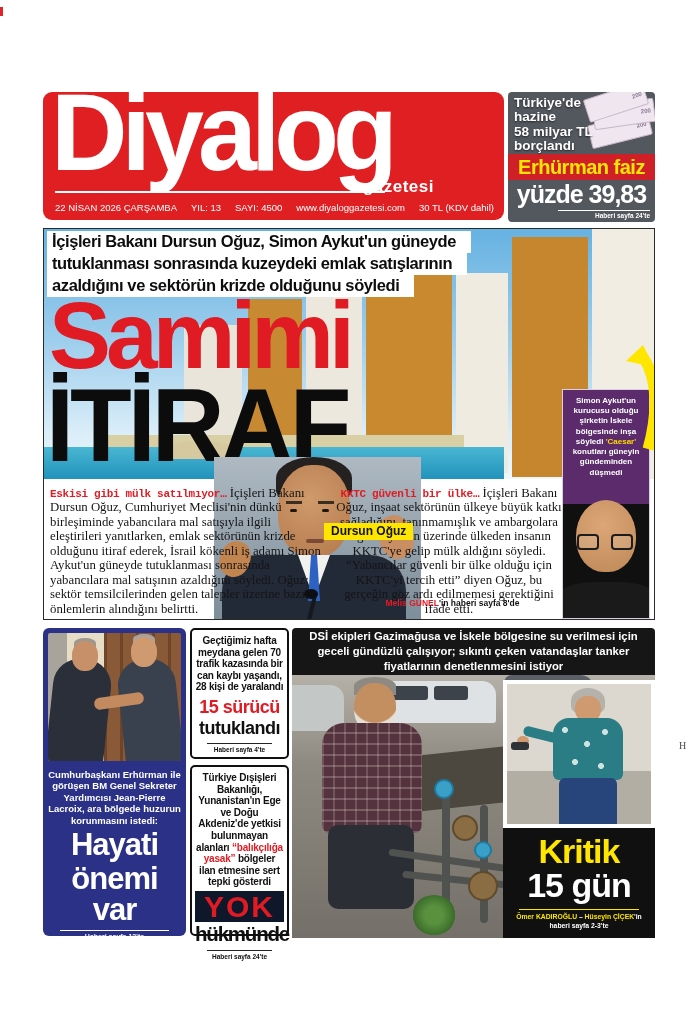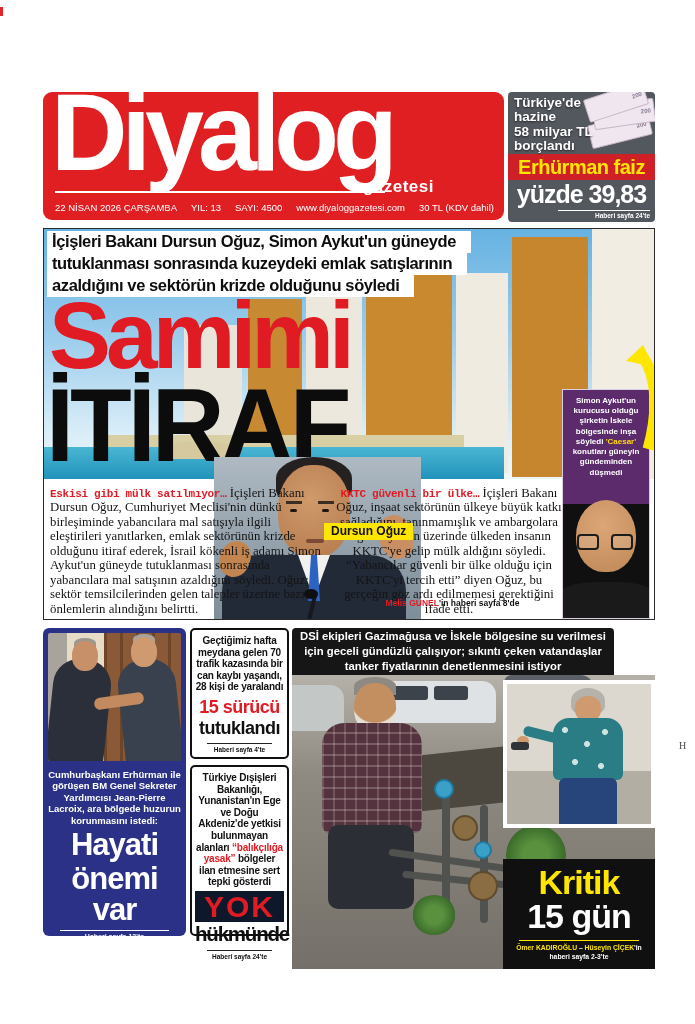--- a/index.html
+++ b/index.html
@@ -129,24 +129,24 @@
   .mid-red { color:#e11b24; }
   .mid-h1 { font-size:18px; font-weight:900; color:#e11b24; letter-spacing:-0.5px; margin-top:4px; }
   .mid-h2 { font-size:18px; font-weight:900; letter-spacing:-0.5px; }
   .mid-rule { width:74%; height:1px; background:#222; margin:4px auto 2px auto; }
   .mid-ref { font-size:6.5px; font-weight:bold; }
   .yok { display:block; background:#0f172a; color:#e11b24; font-size:30px; font-weight:900;
          letter-spacing:2px; line-height:1.05; margin-top:3px;text-align:center; }
   .hukmunde { font-size:20.5px; font-weight:900; letter-spacing:-1.2px; }
 
   
-  .water-bar { left:292px; top:628px; width:322px; height:47px; background:#161616; color:#fff;
+  .water-bar { left:292px; top:628px; width:363px; height:47px; background:#161616; color:#fff;
                border-radius:4px 4px 0 0; display:flex; align-items:center; justify-content:center;
                text-align:center; font-size:11.3px; font-weight:800; line-height:1.3; padding:0 4px; }
-  .water-photo { left:292px; top:675px; width:363px; height:294px; overflow:hidden;
+  .water-photo { left:292px; top:675px; width:363px; height:263px; overflow:hidden;
                  background:linear-gradient(180deg,#b6b1a8 0%,#8f8a81 34%,#746f68 100%); }
   .car { position:absolute; border-radius:8px 14px 3px 3px; }
   .carwin { position:absolute; background:#3c434b; border-radius:3px; }
   .planter { position:absolute; left:120px; top:68px; width:250px; height:56px; background:#4c473f;
              transform:skewY(-6deg); }
   .wman-head { position:absolute; left:62px; top:8px; width:42px; height:50px;
                background:radial-gradient(circle at 50% 32%, #c48f60 58%, #e6e0d4 62%);
                border-radius:46%; }
   .wman-hair { position:absolute; left:62px; top:2px; width:42px; height:18px; background:#8e8a83; border-radius:50% 50% 0 0; }
   .wman-body { position:absolute; left:30px; top:48px; width:100px; height:110px; background:#54323e;

